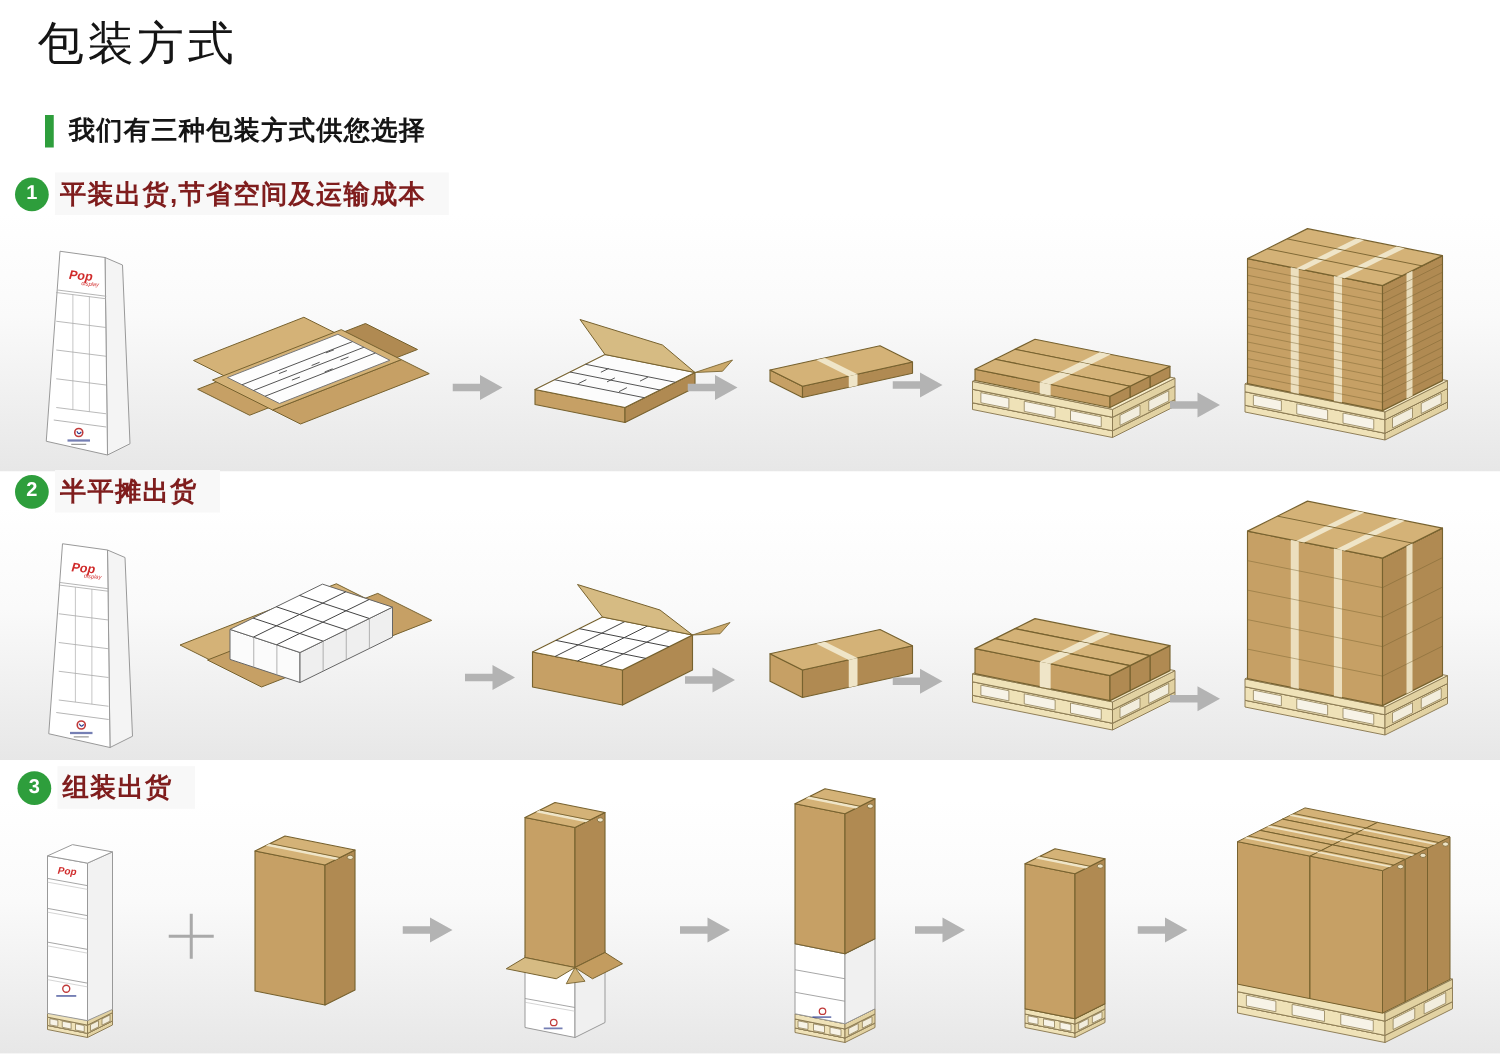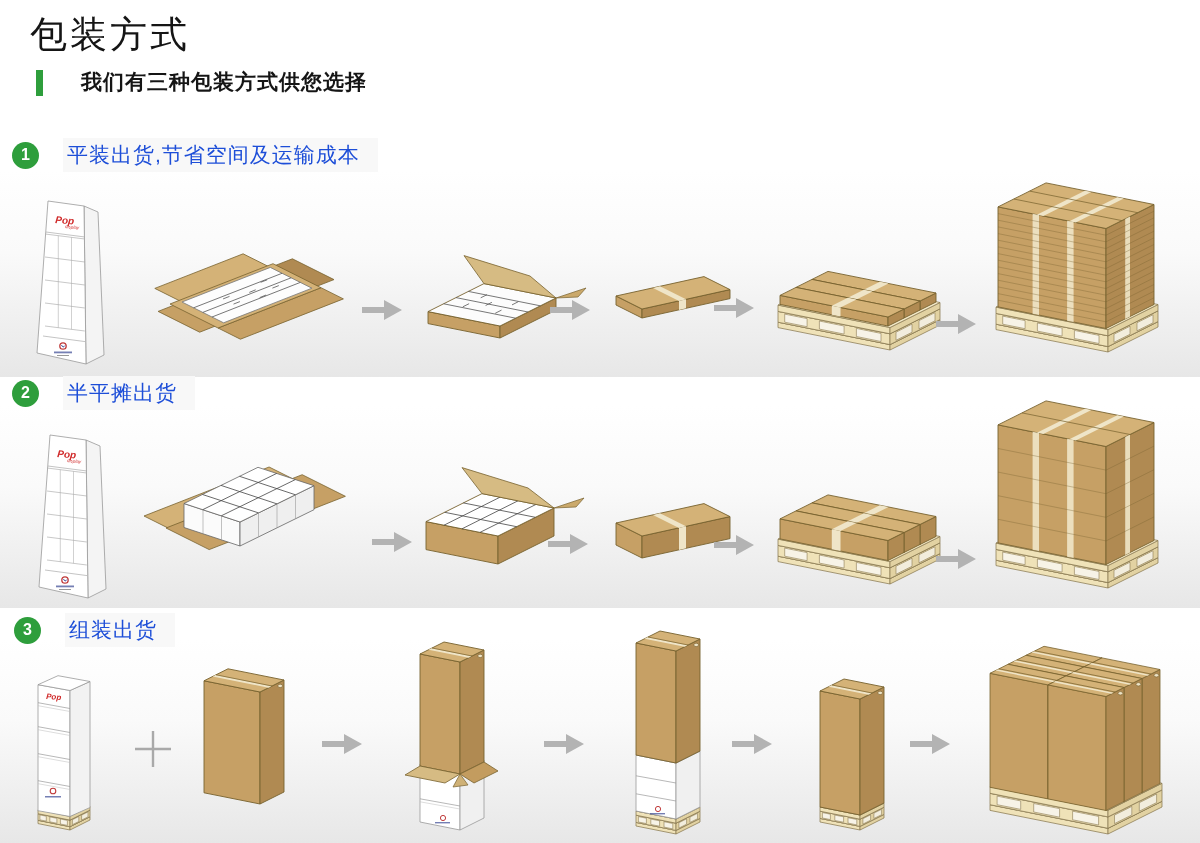--- a/index.html
+++ b/index.html
@@ -1,33 +1,33 @@
 <!DOCTYPE html>
 <html><head>
 <meta charset="utf-8">
 <style>
   html,body{margin:0;padding:0;background:#fff;}
   .page{position:relative;width:1200px;height:843px;background:#ffffff;overflow:hidden;
         font-family:"Liberation Sans",sans-serif;color:#151515;}
   .title{position:absolute;left:30px;top:10px;font-size:37px;font-weight:400;letter-spacing:3px;margin:0;}
-  .subtitle{position:absolute;left:36px;top:68px;display:flex;align-items:flex-end;gap:26px;}
+  .subtitle{position:absolute;left:36px;top:90px;display:flex;align-items:flex-end;}
   .bar{display:inline-block;width:7px;height:26px;background:#2E9E3C;margin-right:12px;}
   .subtxt{font-size:21px;font-weight:700;letter-spacing:1px;}
   .band{position:absolute;left:0;width:1200px;
         background:linear-gradient(180deg,#ffffff 0%,#fafafa 40%,#e7e7e7 100%);}
   .band1{top:170px;height:207px;}
   .band2{top:406px;height:202px;}
   .band3{top:640px;height:203px;}
   .sec{position:absolute;display:flex;align-items:center;}
   .sec1{top:138px;left:12px;}
   .sec2{top:376px;left:12px;}
   .sec3{top:613px;left:14px;}
   .num{width:27px;height:27px;border-radius:50%;background:#2E9E3C;color:#fff;font-weight:700;
        font-size:16px;display:flex;align-items:center;justify-content:center;flex:0 0 27px;}
-  .lbl{margin-left:24px;font-size:21px;font-weight:400;color:#1d4ed8;background:#f8f8f8;
+  .lbl{margin-left:5px;font-size:21px;font-weight:700;color:#7f1d1d;background:#f8f8f8;
        padding:3px 18px 3px 4px;letter-spacing:1px;white-space:nowrap;}
   #art{position:absolute;left:0;top:0;width:1200px;height:843px;}
   .ill{position:absolute;}
   .ill svg{display:block;}
 </style>
 </head>
 <body>
 
 <div class="page">
   <h1 class="title">包装方式</h1>

